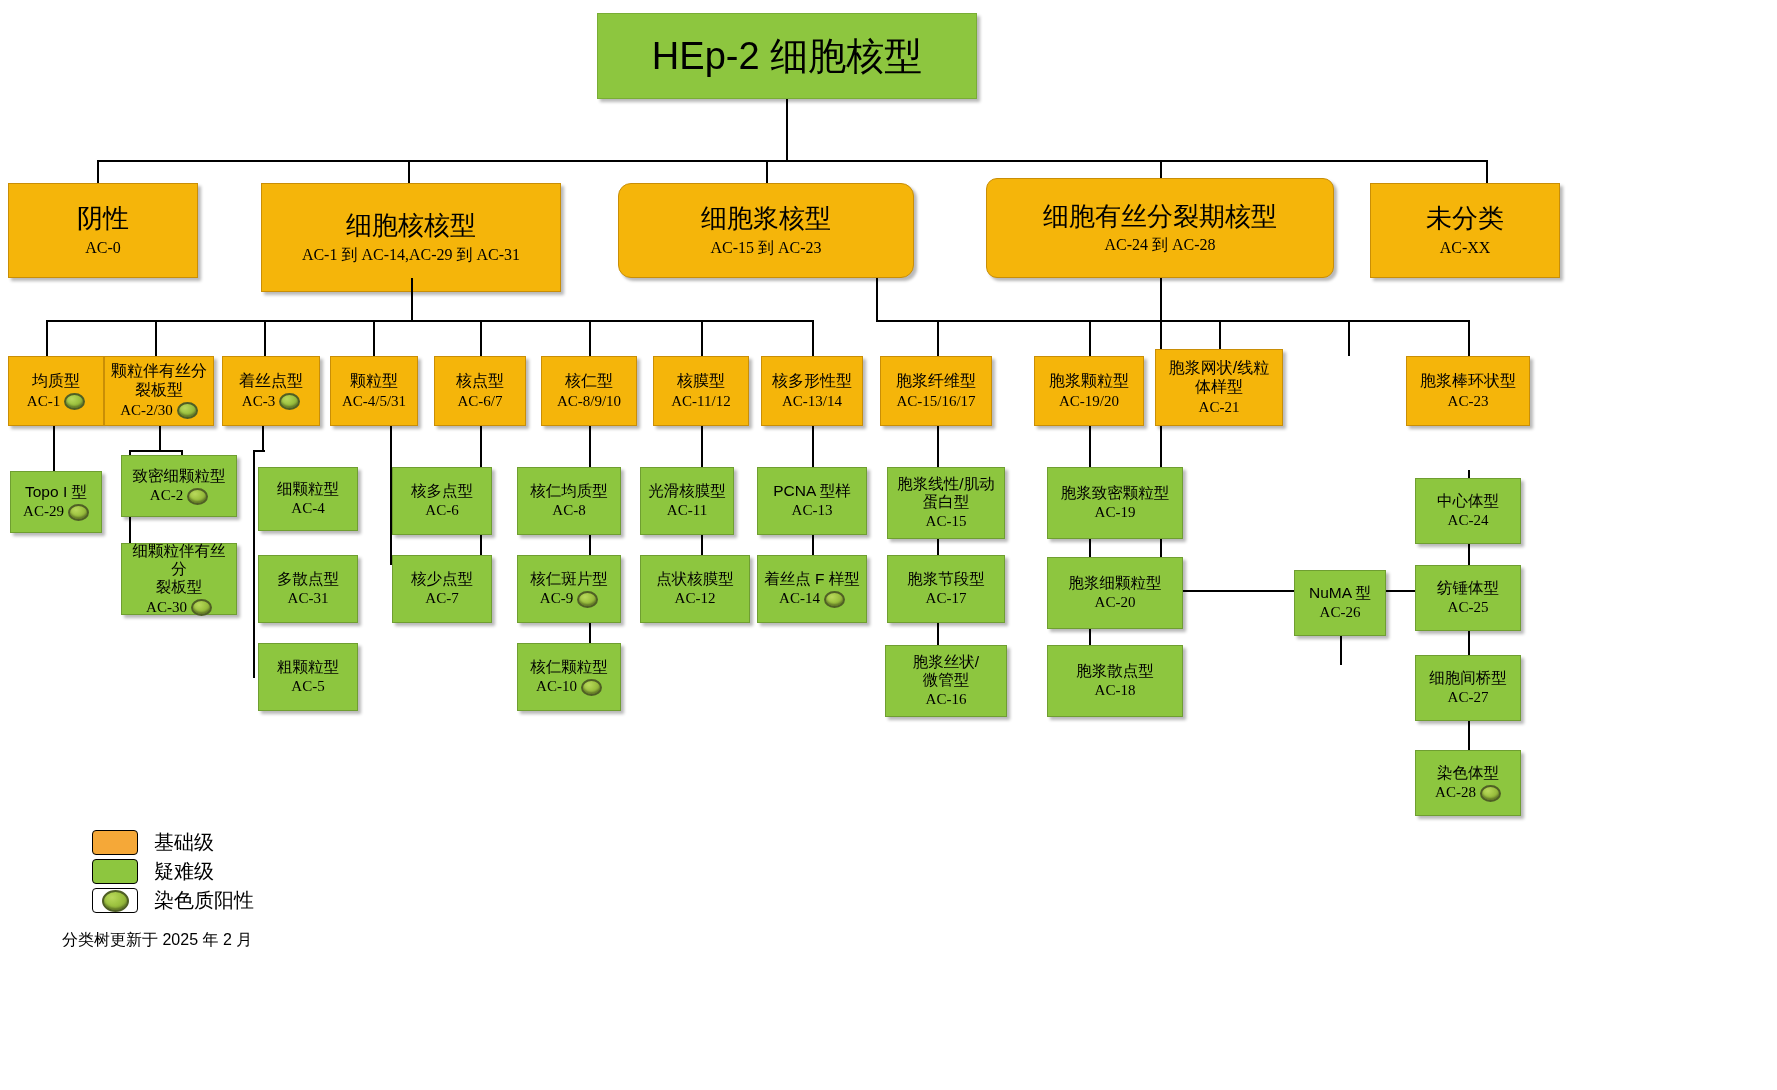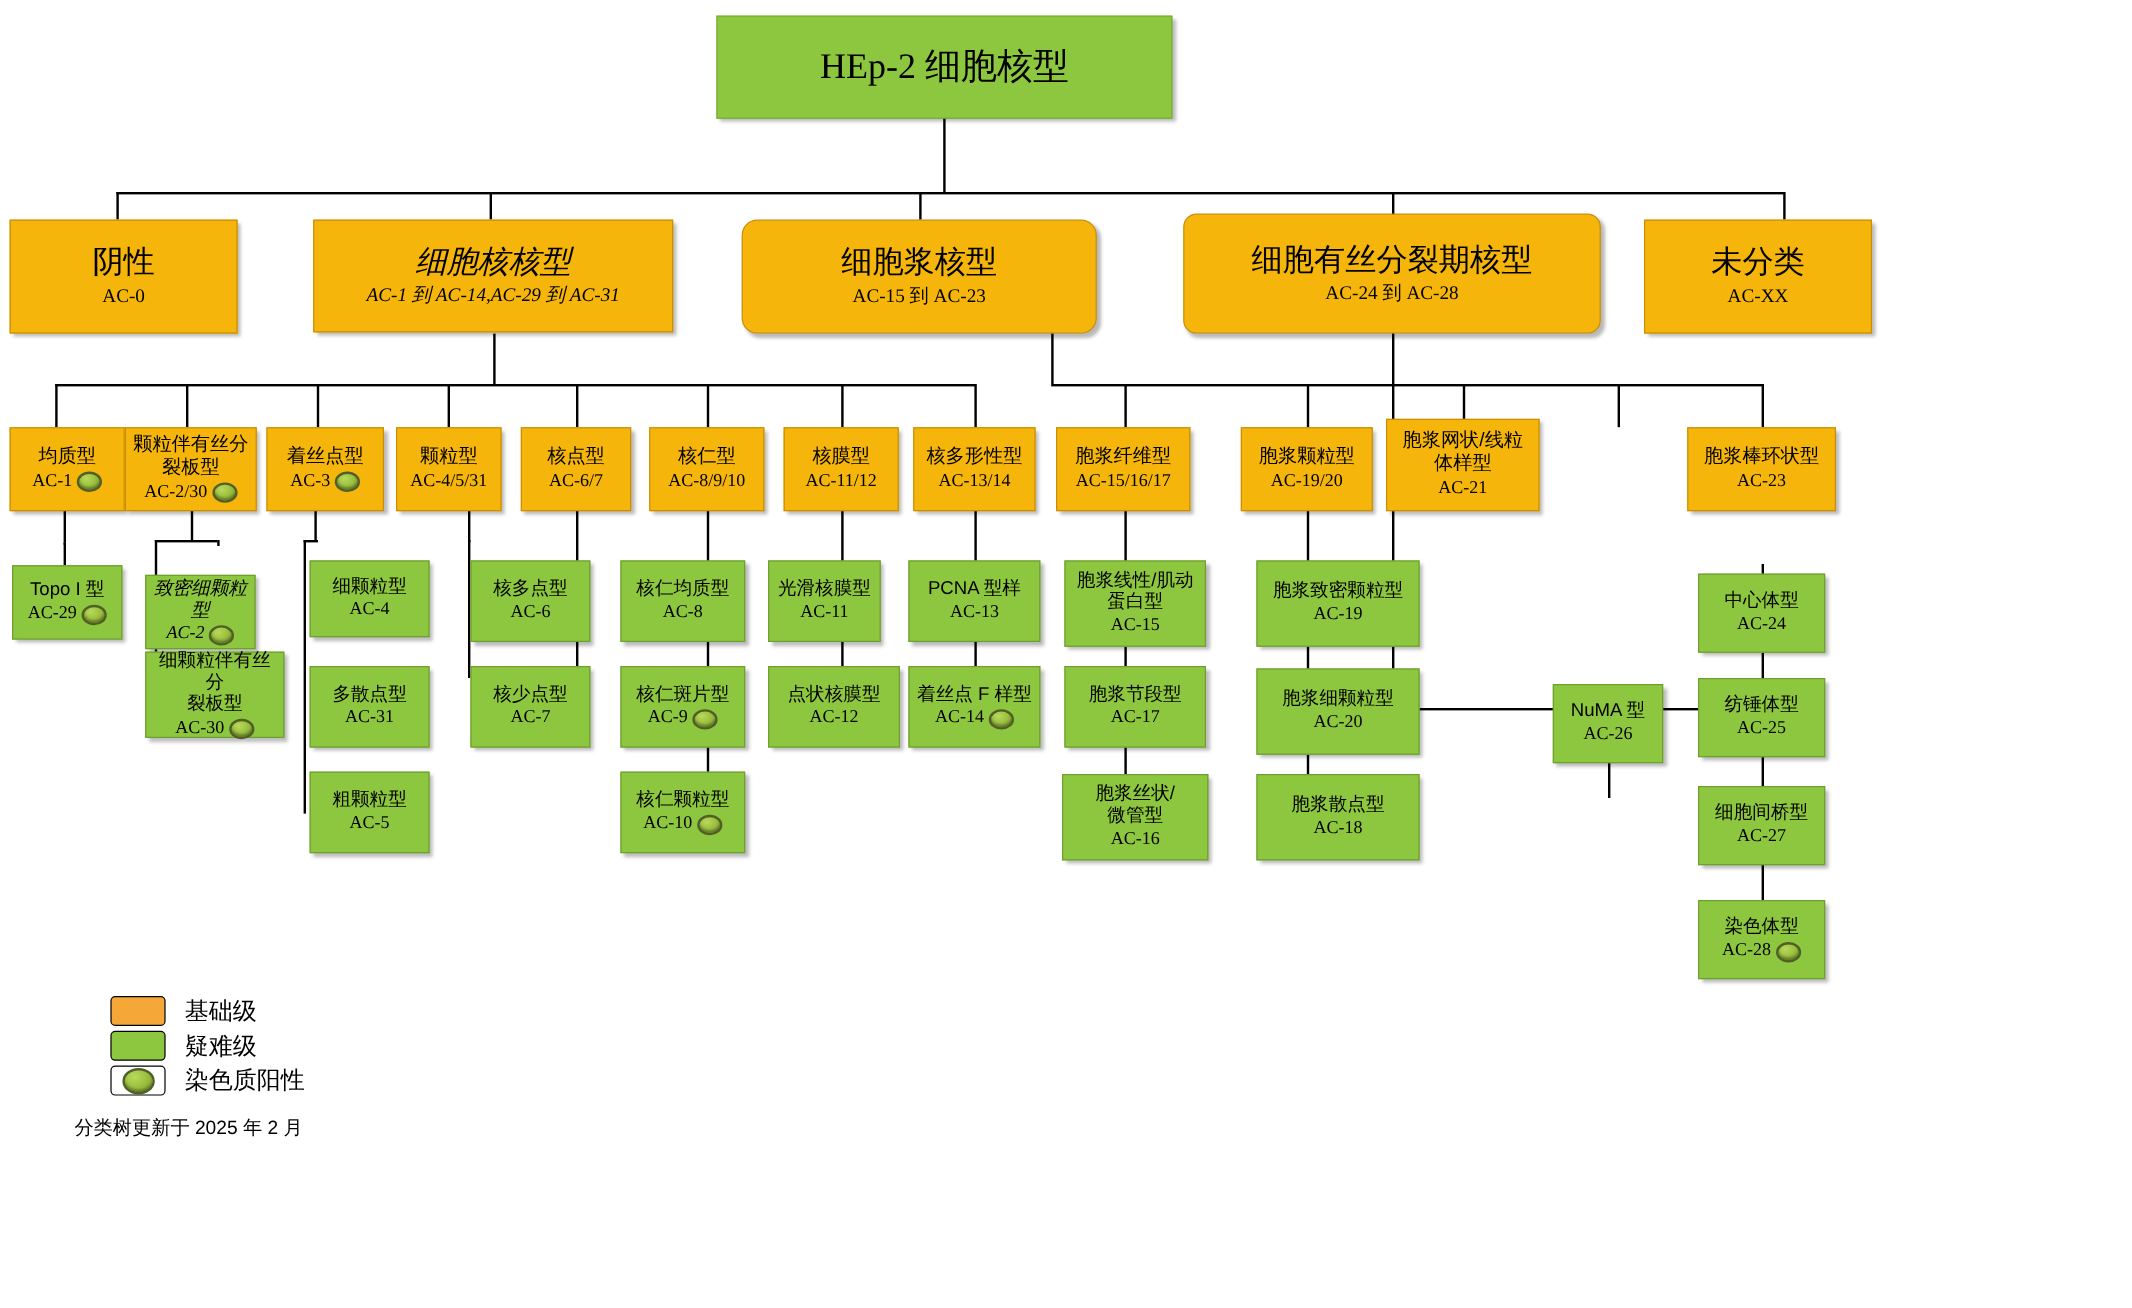--- a/index.html
+++ b/index.html
@@ -28,22 +28,22 @@
     line-height:1.18;
     color:#000;
     box-shadow:3px 3px 3px rgba(0,0,0,.28);
     padding:2px 3px;
   }
   .orange{background:#f5b50a;border:1.2px solid #c98e06;}
   .green{background:#8dc63f;border:1.2px solid #6f9e31;}
 
   .root{
     background:#8dc63f;border:1.2px solid #79ad35;
-    font-family:Liberation Serif, serif;
-    font-size:30px;
+    font-family:Liberation Sans, sans-serif;
+    font-size:38px;
   }
   .lvl2{font-size:26px;}
   .lvl2 .sub{font-size:16px;font-family:"Liberation Serif","DejaVu Serif",serif;margin-top:5px;}
   .lvl3{font-size:16px;}
   .lvl3 .sub{font-size:15px;font-family:"Liberation Serif","DejaVu Serif",serif;margin-top:2px;}
   .leaf{font-size:15.5px;}
   .leaf .sub{font-size:15px;font-family:"Liberation Serif","DejaVu Serif",serif;margin-top:2px;}
 
   .ttl{white-space:pre-line;}
   .sub{white-space:pre-line;display:flex;align-items:center;justify-content:center;gap:4px;}
@@ -92,21 +92,21 @@
   <div class="ln lnv" style="left:408px;top:160px;height:23px;"></div>
   <div class="ln lnv" style="left:766px;top:160px;height:23px;"></div>
   <div class="ln lnv" style="left:1160px;top:160px;height:23px;"></div>
   <div class="ln lnv" style="left:1486px;top:160px;height:23px;"></div>
 
   <div class="node orange lvl2" style="left:8px;top:183px;width:190px;height:95px;">
     <div class="ttl">阴性</div>
     <div class="sub">AC-0</div>
   </div>
 
-  <div class="node orange lvl2" style="left:261px;top:183px;width:300px;height:94px;font-style:italic;">
+  <div class="node orange lvl2" style="left:261px;top:183px;width:300px;height:109px;">
     <div class="ttl">细胞核核型</div>
     <div class="sub">AC-1 到 AC-14,AC-29 到 AC-31</div>
   </div>
 
   <div class="node orange lvl2" style="left:618px;top:183px;width:296px;height:95px;border-radius:13px;">
     <div class="ttl">细胞浆核型</div>
     <div class="sub">AC-15 到 AC-23</div>
   </div>
 
   <div class="node orange lvl2" style="left:986px;top:178px;width:348px;height:100px;border-radius:11px;">
@@ -247,21 +247,21 @@
   <div class="ln lnv" style="left:1340px;top:590px;height:75px;"></div>
   <div class="ln lnh" style="left:1415px;top:590px;width:54px;"></div>
   <div class="ln lnv" style="left:1468px;top:470px;height:120px;"></div>
   <div class="ln lnv" style="left:1468px;top:590px;height:160px;"></div>
 
   <div class="node green leaf" style="left:10px;top:471px;width:92px;height:62px;">
     <div class="ttl">Topo I 型</div>
     <div class="sub"><span>AC-29</span><span class="chrom"></span></div>
   </div>
 
-  <div class="node green leaf" style="left:121px;top:479px;width:92px;height:62px;font-style:italic;">
+  <div class="node green leaf" style="left:121px;top:455px;width:116px;height:62px;">
     <div class="ttl">致密细颗粒型</div>
     <div class="sub"><span>AC-2</span><span class="chrom"></span></div>
   </div>
 
   <div class="node green leaf" style="left:121px;top:543px;width:116px;height:72px;">
     <div class="ttl">细颗粒伴有丝分
 裂板型</div>
     <div class="sub"><span>AC-30</span><span class="chrom"></span></div>
   </div>
 

